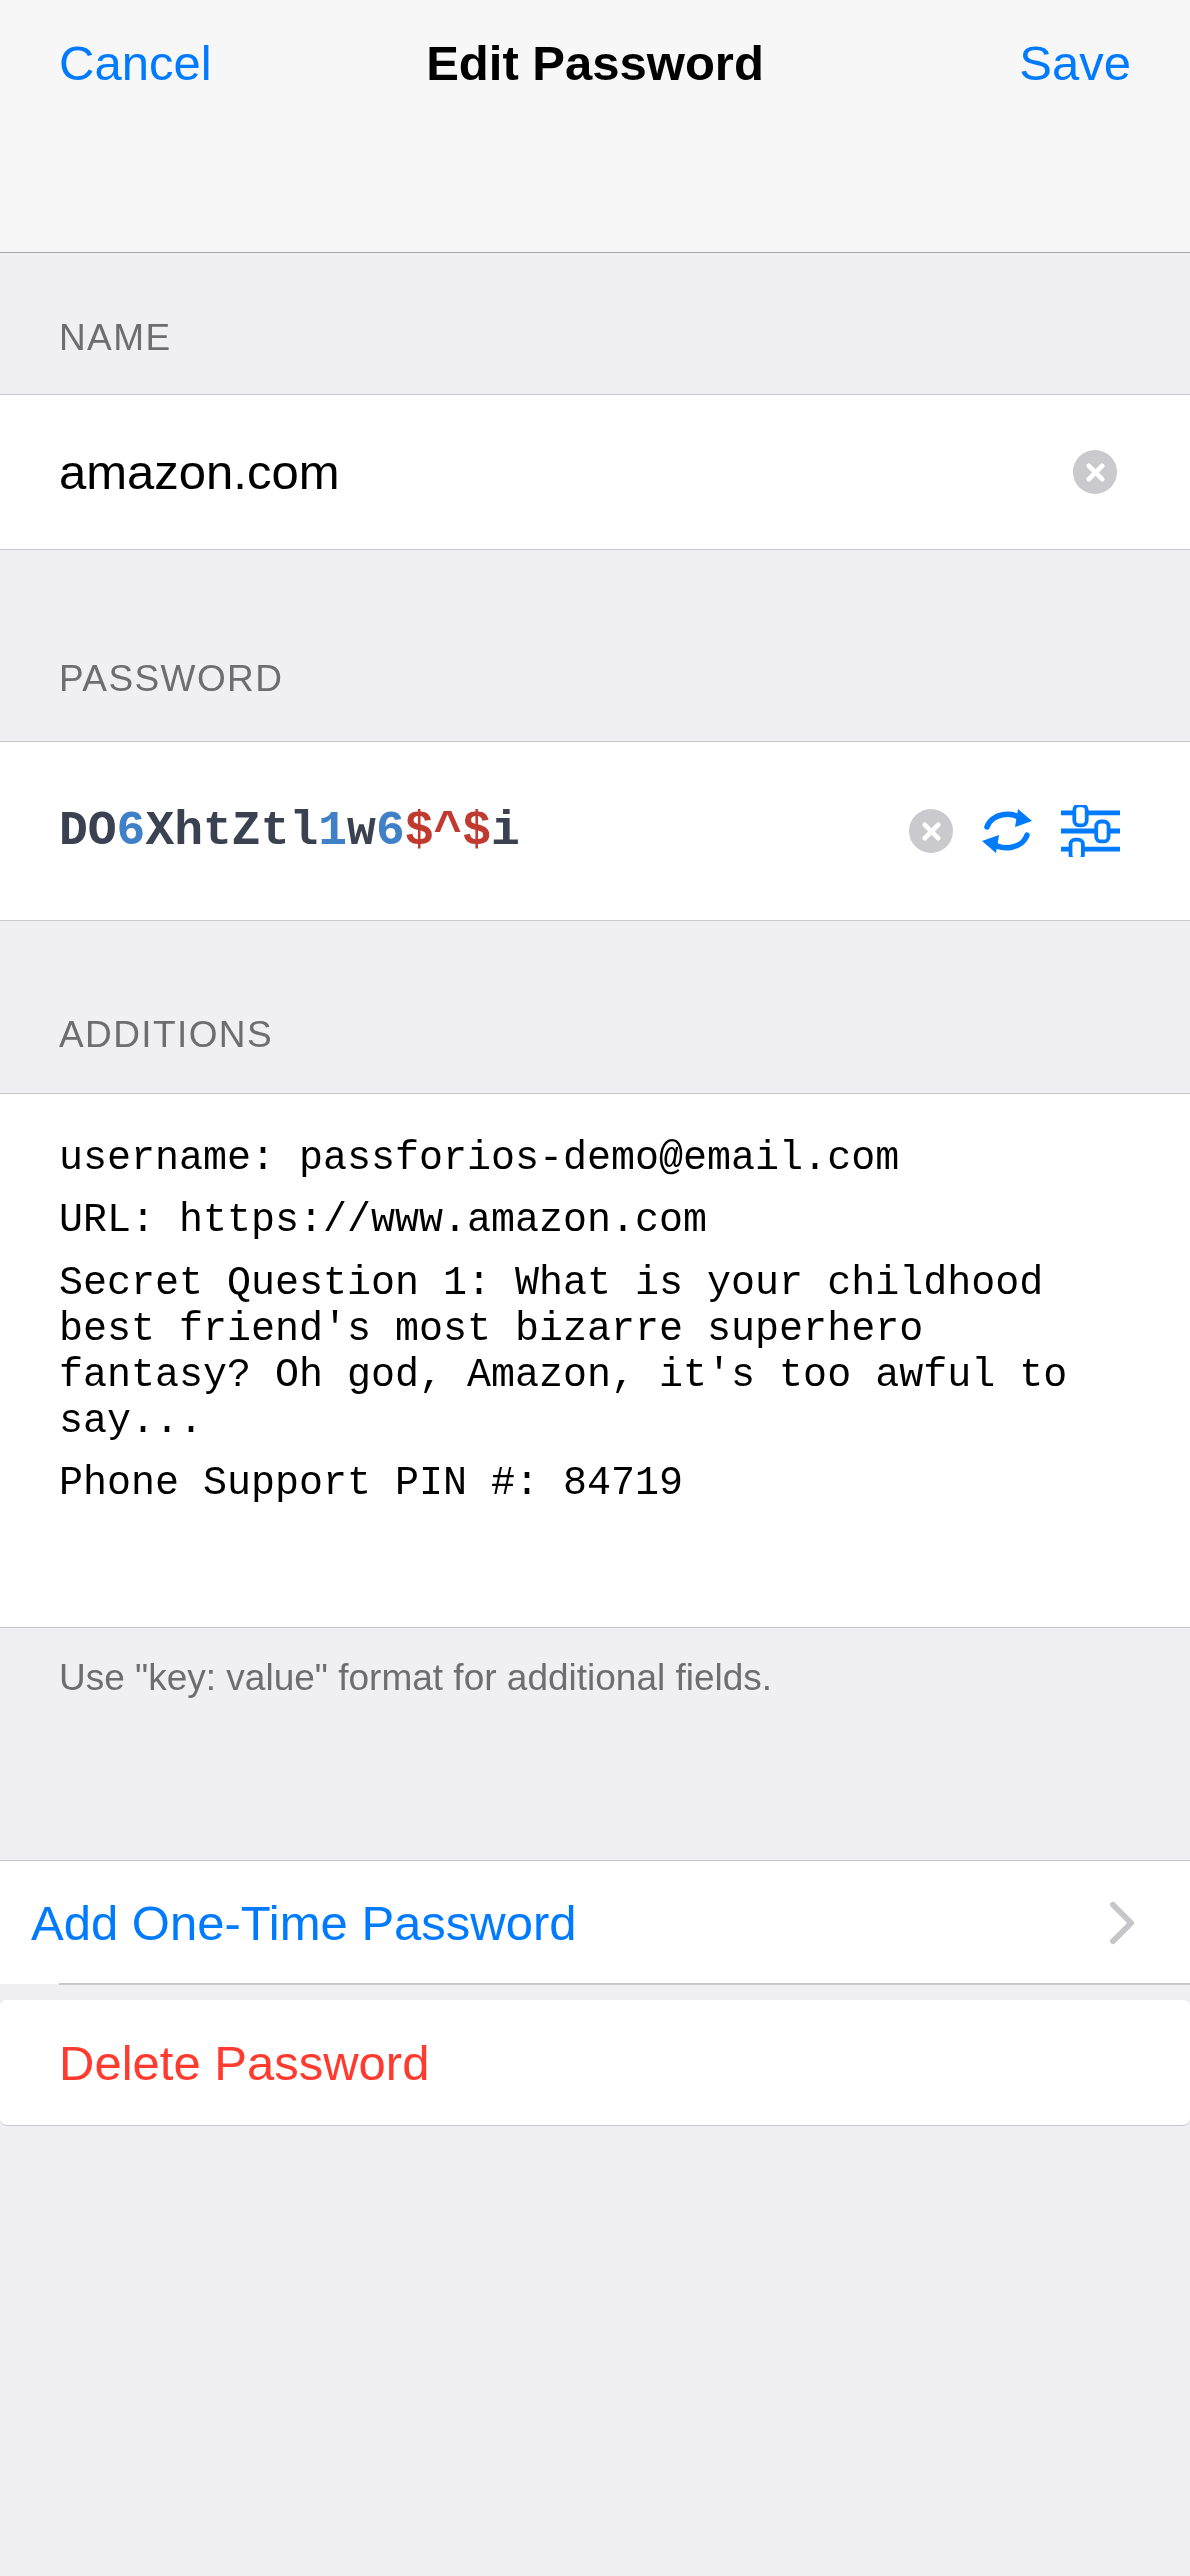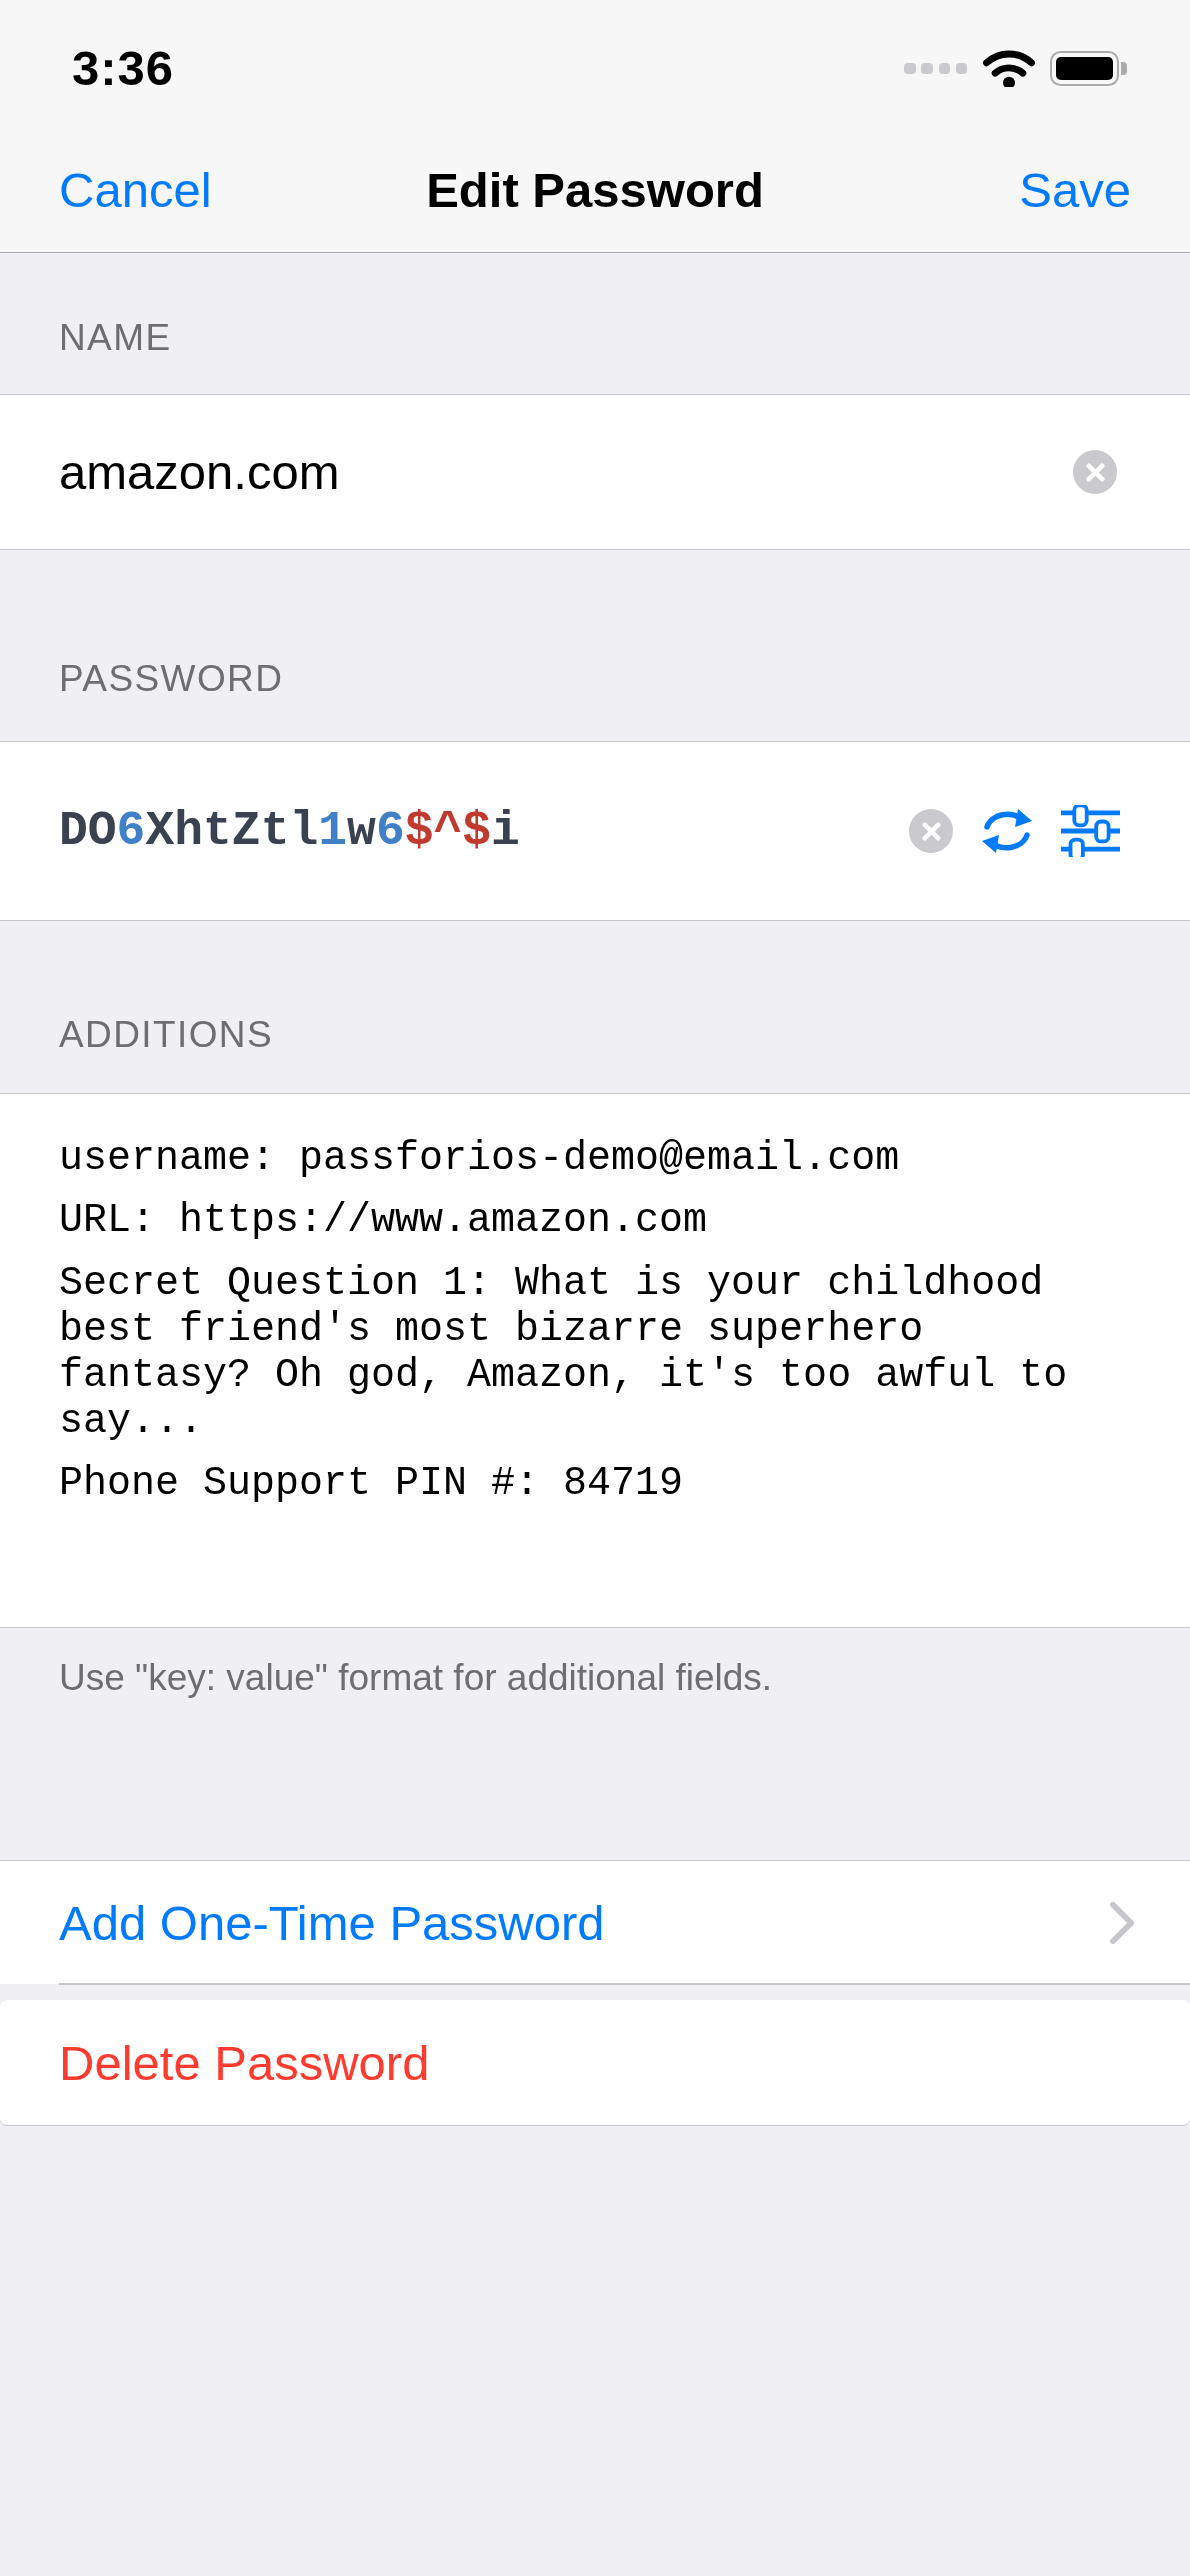--- a/index.html
+++ b/index.html
@@ -50,59 +50,37 @@
   .icon-btn{ background:none; border:none; padding:0; cursor:pointer; color:var(--accent);
              display:flex; align-items:center; justify-content:center; flex:0 0 auto; }
   .refresh-svg{ width:56px; height:48px; display:block; }
   .sliders-svg{ width:59px; height:52px; display:block; }
   .additions-area{ height:535px; background:#FFF; border-top:1px solid #C8C7CC; border-bottom:1px solid #C8C7CC;
                    padding:42px 59px 0 59px; cursor:text; }
   .additions-area p{ font-family:"Liberation Mono", monospace; font-size:40px; line-height:46px;
                      color:#000; margin:0 0 16.3px 0; word-wrap:break-word; }
   .sec-footer{ height:216px; padding:29px 59px 0 59px; color:#6D6D72; font-size:37px; }
   
-  .otp-row{ height:124px; padding:0 54px 0 59px; position:relative; border-bottom:none; cursor:pointer; }
+  .otp-row{ height:124px; padding:0 54px 0 31px; position:relative; border-bottom:none; cursor:pointer; }
   .otp-row::after{ content:""; position:absolute; left:59px; right:0; bottom:-1px; height:1.9px; background:#C8C7CC; }
   .otp-label{ font-size:49px; color:var(--accent); flex:1 1 auto; }
   .chevron-svg{ width:27px; height:44px; display:block; }
   .delete-row{ height:126px; padding:0 59px; border-top:none; cursor:pointer;border-radius:7px; }
   .delete-label{ font-size:49px; color:var(--destructive); }
   
   .bottom-filler{ height:513px; position:relative; }
   .home-indicator{ position:absolute; top:474px; left:383px; width:424px; height:14.4px;
                    border-radius:7.7px; background:#000; cursor:grab; }
 </style>
 </head>
 <body>
 
 <div class="screen">
 
   <div class="top-chrome">
-    <div class="status-bar">
-      <div class="status-time">3:36</div>
-      <div class="status-right">
-        <div class="cell-dots">
-          <span></span>
-            <span></span>
-            <span></span>
-            <span></span>
-        </div>
-        <svg class="wifi-svg" viewBox="0 0 60 44">
-          <path d="M4 16 A 38 38 0 0 1 56 16" fill="none" stroke="#000" stroke-width="8" stroke-linecap="round"></path>
-          <path d="M14 28 A 24 24 0 0 1 46 28" fill="none" stroke="#000" stroke-width="8" stroke-linecap="round"></path>
-          <circle cx="30" cy="39" r="7" fill="#000"></circle>
-        </svg>
-        <div class="battery">
-          <div class="shell">
-              <div class="charge"></div>
-            </div>
-          <div class="nub"></div>
-        </div>
-      </div>
-    </div>
     <div class="nav-bar">
       <button class="nav-btn">Cancel</button>
       <div class="nav-title">Edit Password</div>
       <button class="nav-btn nav-save">Save</button>
     </div>
   </div>
 
   <div class="sec-header h-name">NAME</div>
   <div class="row name-row">
     <div class="field-text">amazon.com</div>

